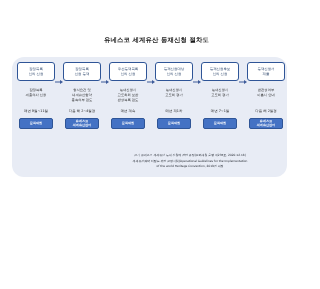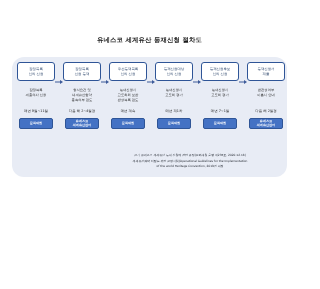--- a/index.html
+++ b/index.html
@@ -19,21 +19,21 @@
     position: relative;
     width: 299px;
     height: 289px;
     background: #ffffff;
   }
 
   
   .title {
     position: absolute;
     top: 37px;
-    left: 0;
+    left: 7px;
     width: 299px;
     text-align: center;
     font-size: 6.4px;
     font-weight: bold;
     color: #1a1a1a;
     letter-spacing: 0.15px;
     line-height: 1.2;
   }
 
   

